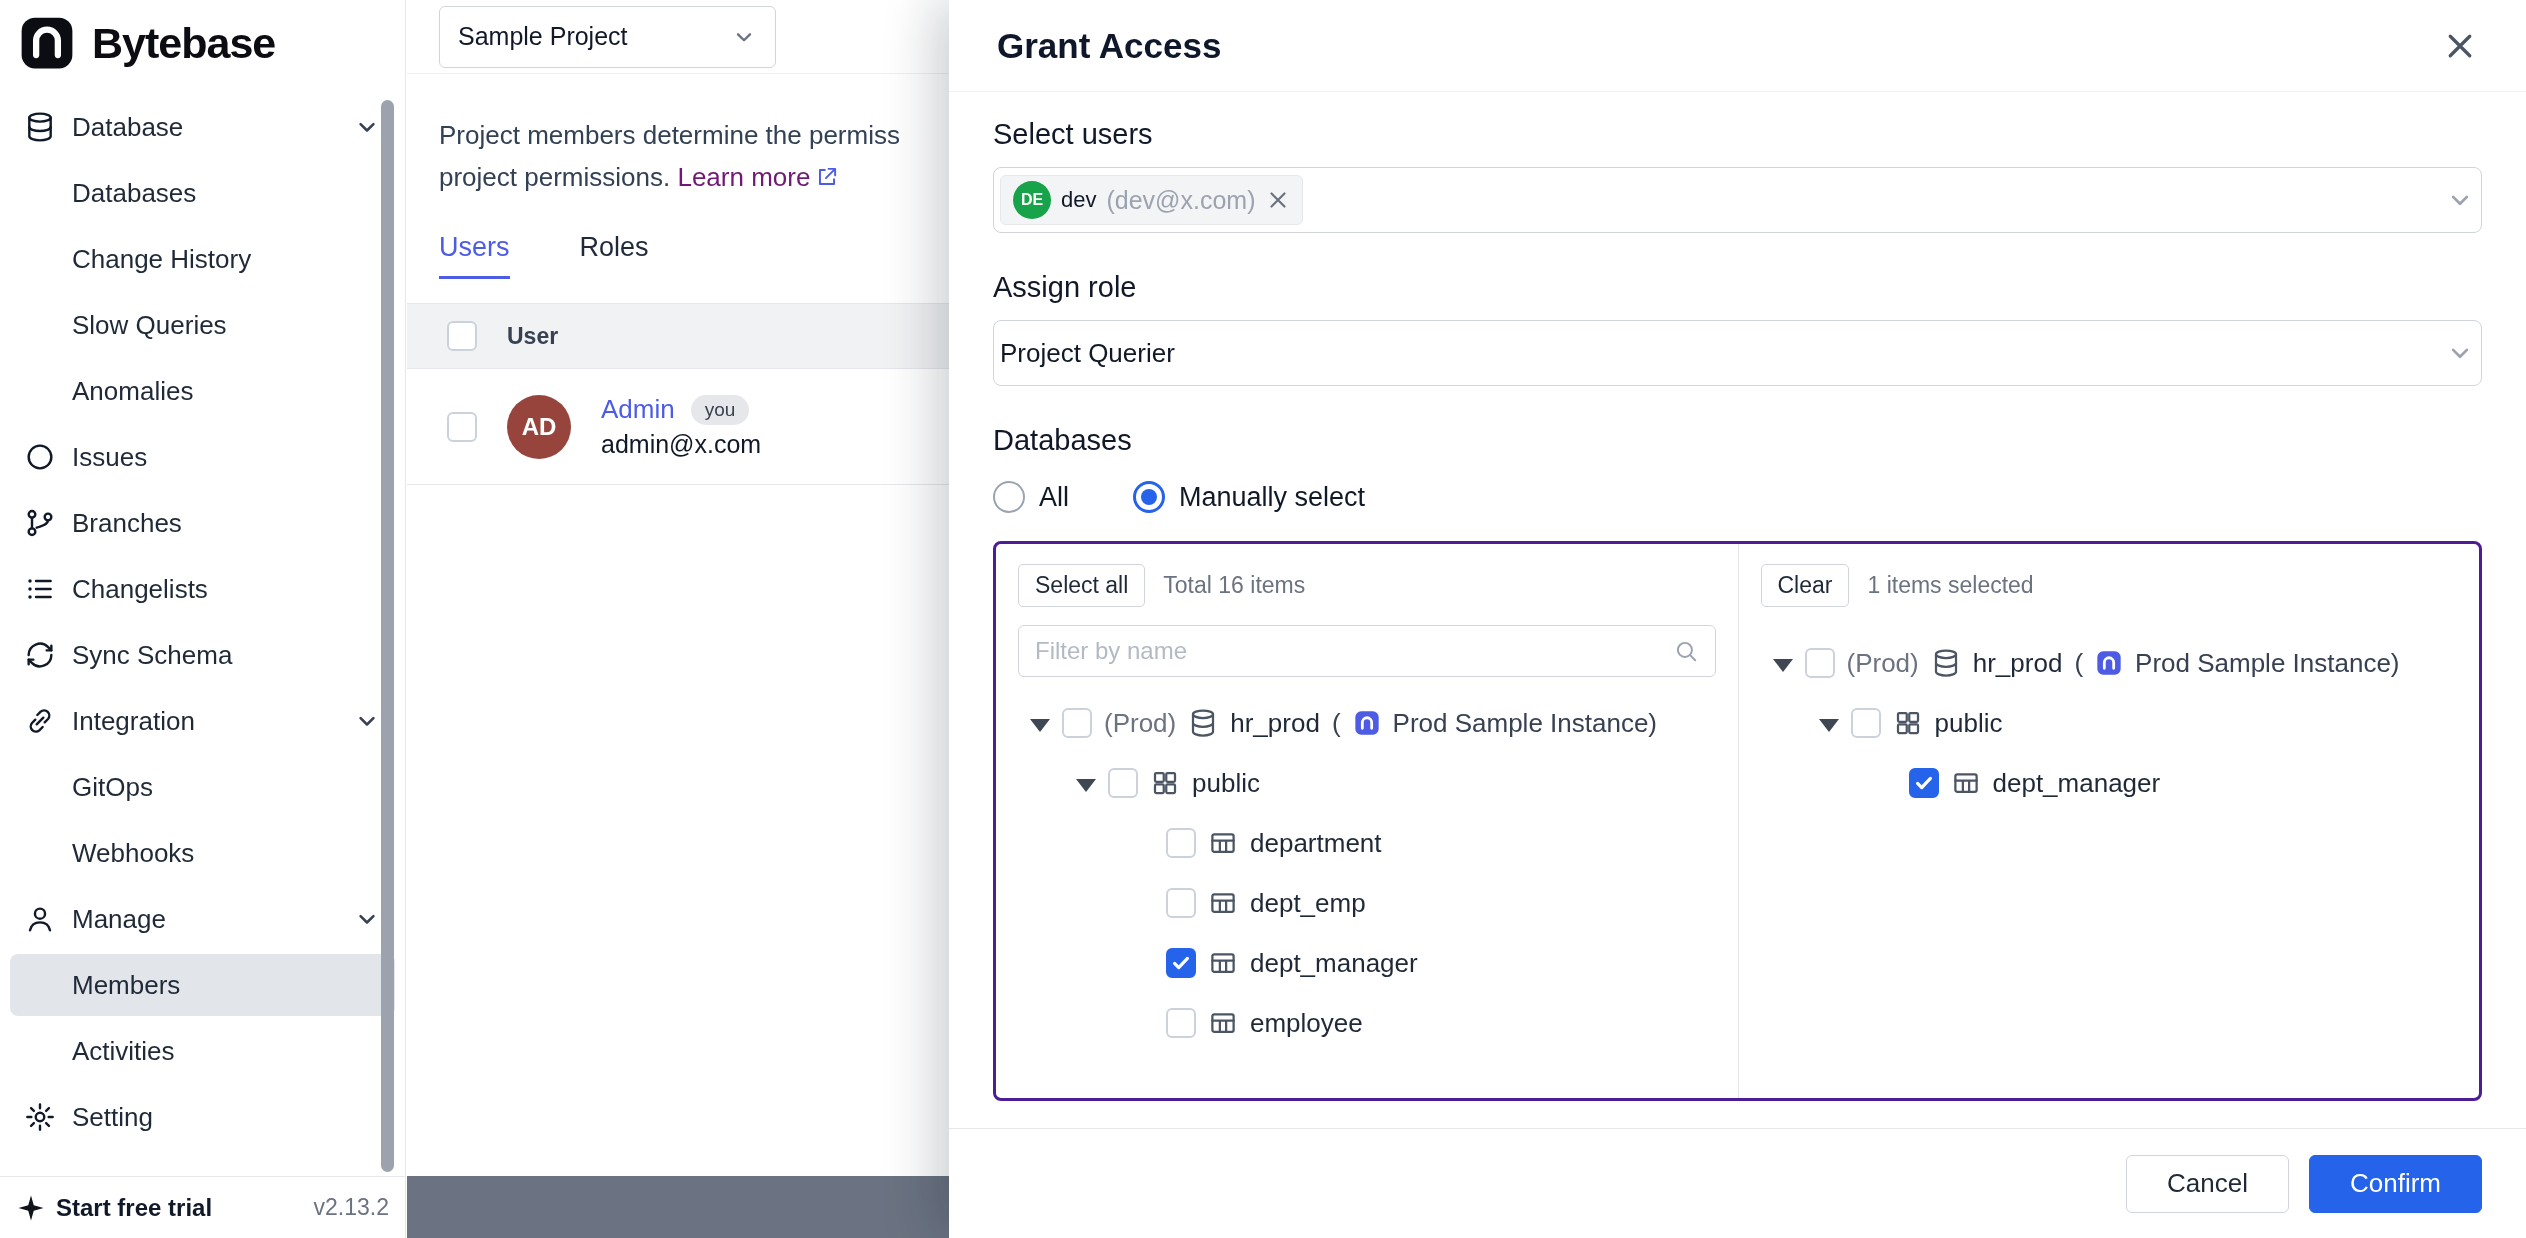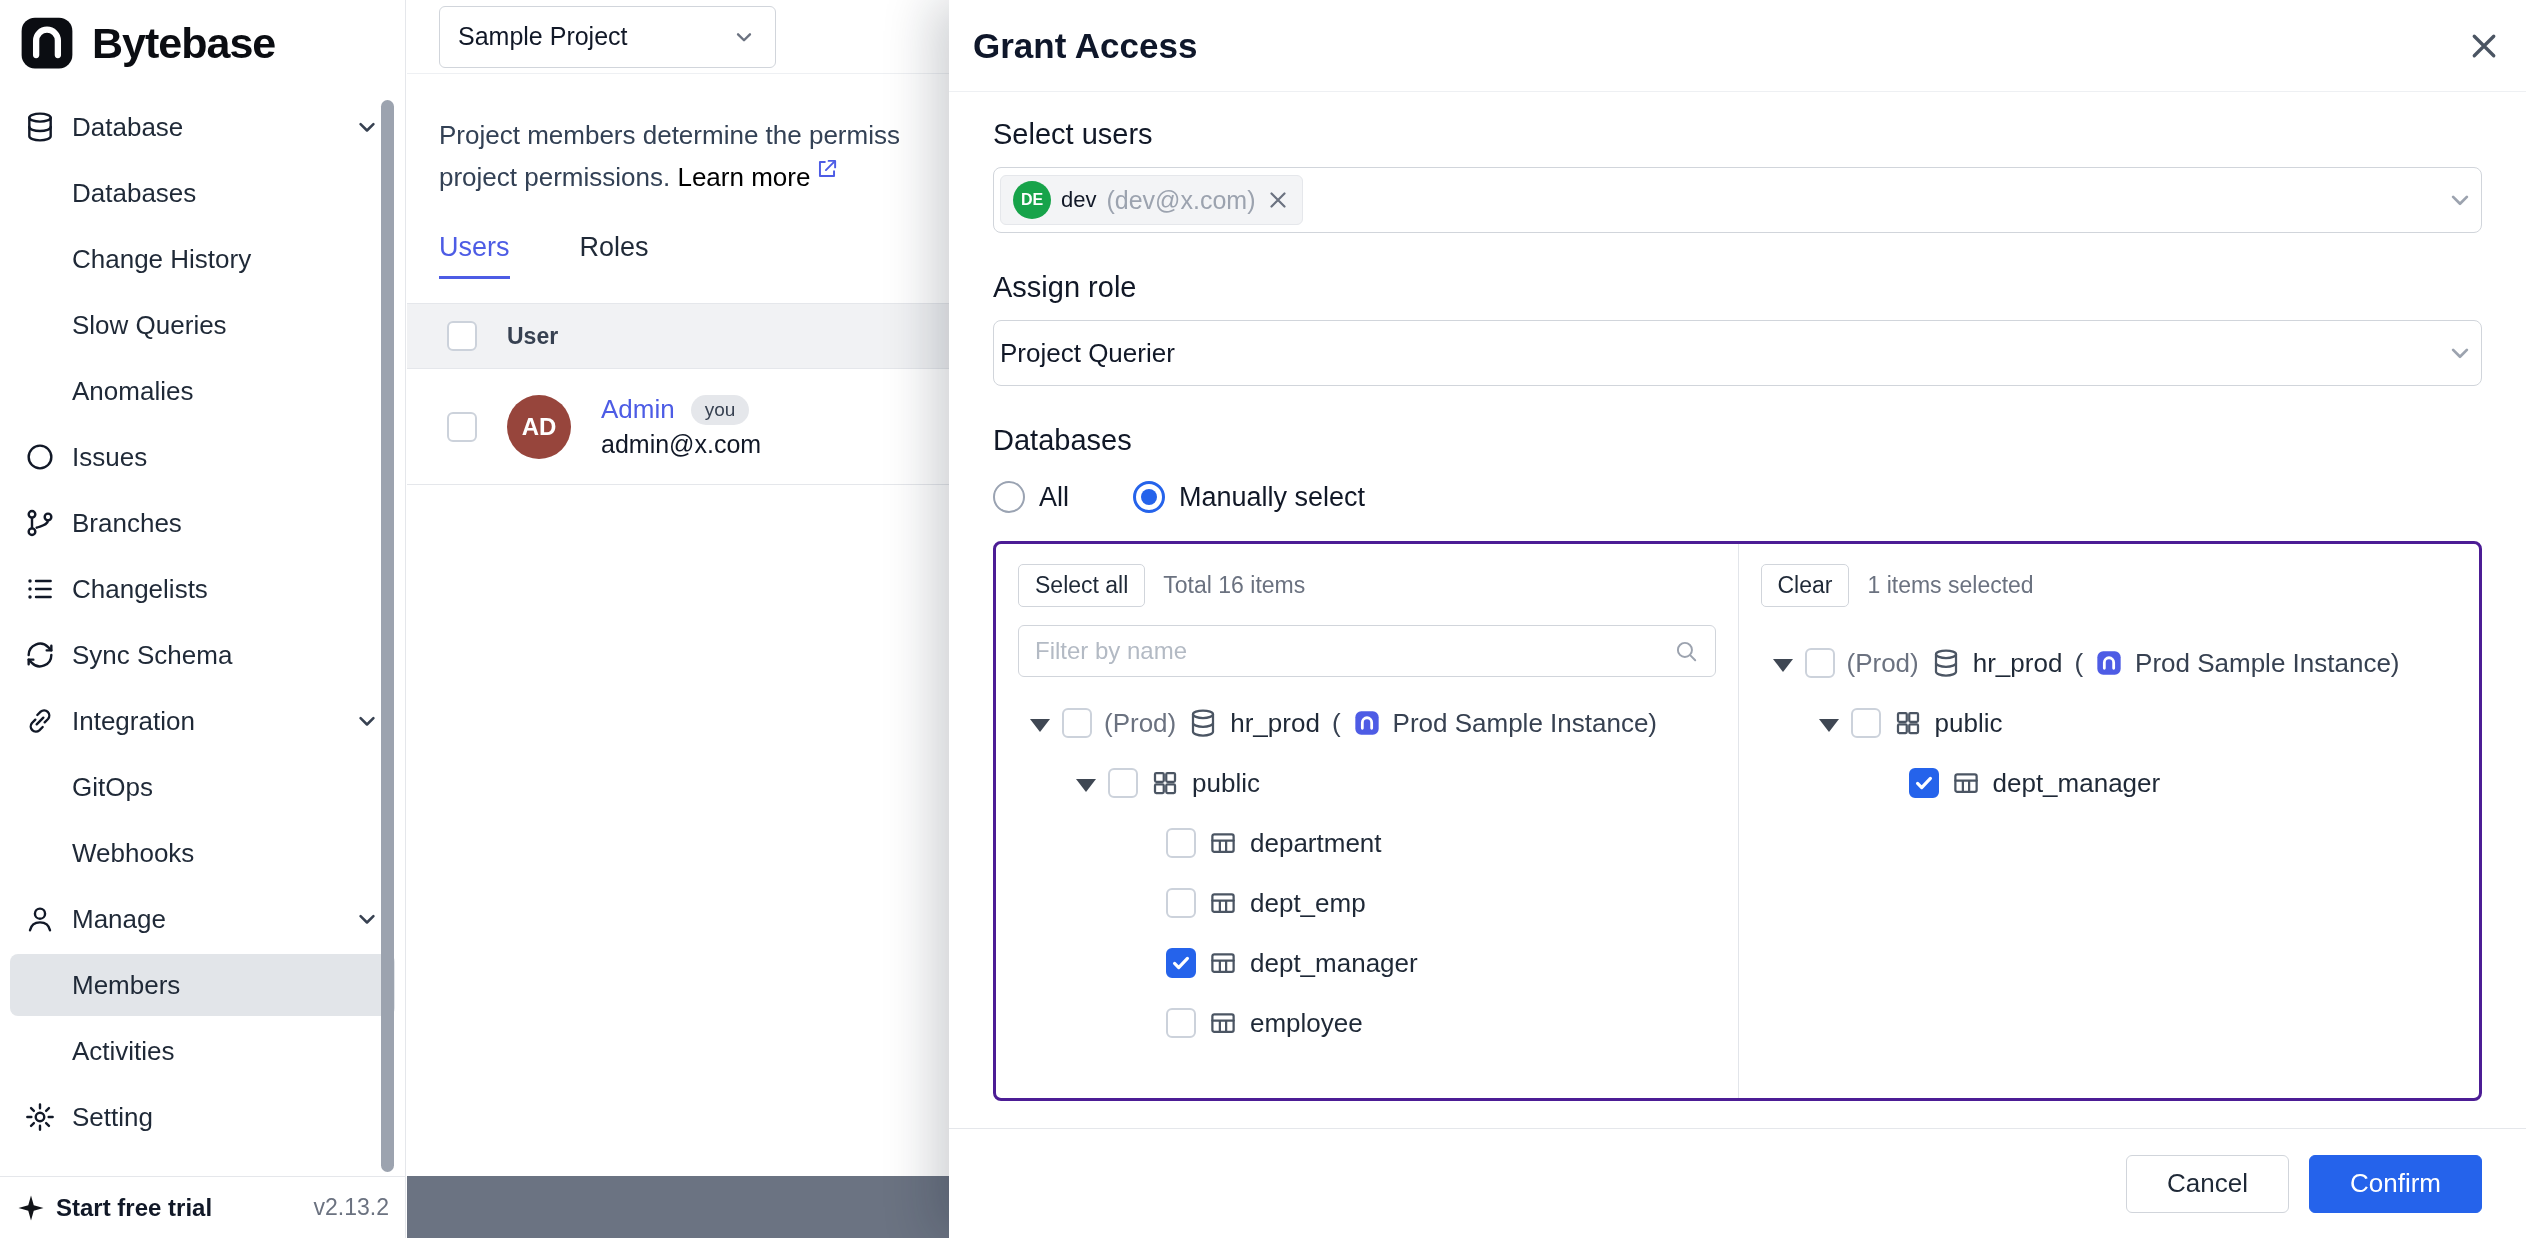--- a/index.html
+++ b/index.html
@@ -24,42 +24,42 @@
   .sparkle-ic{width:30px;height:30px}
   .trial{font-size:24px;font-weight:600;color:#111827;cursor:pointer}
   .version{margin-left:auto;font-size:23px;color:#6b7280}
 
   
   .content{position:absolute;left:407px;top:0;right:0;height:1238px;background:#fff}
   .topbar{height:74px;display:flex;align-items:center;padding:0 32px;border-bottom:1px solid #eef0f3}
   .proj-select{display:flex;align-items:center;justify-content:space-between;width:337px;height:62px;padding:0 18px;border:1px solid #d1d5db;border-radius:6px;background:#fff;font-size:25px;color:#111827;font-family:inherit;cursor:pointer}
   .sel-chev-sm{width:26px;height:26px;color:#6b7280}
   .desc{margin:40px 32px 0;font-size:26px;line-height:42px;color:#334155;white-space:nowrap}
-  .learn{color:#000000;display:inline-flex;align-items:flex-start;gap:4px;text-decoration:none;font-weight:500;cursor:pointer}
+  .learn{color:#701a75;display:inline-flex;align-items:center;gap:4px;text-decoration:none;font-weight:500;cursor:pointer}
   .ext-ic{width:26px;height:26px;color:#4d5ce5}
   .tabs{display:flex;gap:70px;margin:34px 32px 0;font-size:27px;font-weight:500}
   .tab{padding-bottom:13px;color:#1f2937;cursor:pointer;border-bottom:3px solid transparent}
   .tab.active{color:#4d5ce5;border-bottom-color:#4d5ce5}
   .utable{margin-top:24px;border-top:1px solid #e5e7eb;border-bottom:1px solid #e5e7eb}
   .thead{height:64px;background:#f1f2f4;display:flex;align-items:center;gap:30px;padding-left:40px;font-size:23px;color:#374151;font-weight:600}
   .trow{height:116px;background:#fff;display:flex;align-items:center;gap:30px;padding-left:40px;border-top:1px solid #e5e7eb;cursor:pointer}
   .cb{width:30px;height:30px;border:2px solid #ccd2db;border-radius:6px;background:#fff;flex:none;display:flex;align-items:center;justify-content:center}
   .cb.checked{background:#2563eb;border-color:#2563eb}
   .cb svg{width:22px;height:22px}
   .avatar{width:64px;height:64px;border-radius:50%;background:#97453c;color:#fff;display:flex;align-items:center;justify-content:center;font-size:24px;font-weight:700;flex:none}
   .ucol{display:flex;flex-direction:column;gap:5px}
   .uname-row{display:flex;align-items:center;gap:16px}
   .uname{color:#4d5ce5;font-size:26px;font-weight:500;text-decoration:none;cursor:pointer}
   .badge{background:#e5e7eb;color:#374151;font-size:19px;padding:4px 14px;border-radius:999px}
   .uemail{font-size:25px;color:#111827}
   .bottom-strip{position:absolute;left:0;bottom:0;width:542px;height:62px;background:#6b7382}
 
   
   .drawer{position:absolute;top:0;right:0;width:1577px;height:1238px;background:#fff;z-index:30;box-shadow:-16px 0 48px rgba(15,23,42,.20);display:flex;flex-direction:column}
-  .d-header{height:92px;flex:none;display:flex;align-items:center;justify-content:space-between;padding:0 24px;border-bottom:1px solid #eef0f3}
+  .d-header{height:92px;flex:none;display:flex;align-items:center;justify-content:space-between;padding:0 48px;border-bottom:1px solid #eef0f3}
   .d-title{font-size:35px;font-weight:600;color:#0f172a}
   .d-close{width:36px;height:36px;color:#4b5563;cursor:pointer}
   .d-body{flex:1;padding:26px 44px 0;overflow:hidden}
   .d-label{font-size:29px;font-weight:500;color:#111827}
   .mt38{margin-top:38px}
   .sel-box{margin-top:16px;height:66px;border:1px solid #d1d5db;border-radius:8px;display:flex;align-items:center;padding:0 6px;background:#fff;cursor:pointer}
   .chip{display:flex;align-items:center;gap:10px;background:#f3f4f6;border:1px solid #e5e7eb;border-radius:6px;padding:5px 12px}
   .chip-avatar{width:38px;height:38px;border-radius:50%;background:#17a34a;color:#fff;font-size:16px;font-weight:700;display:flex;align-items:center;justify-content:center}
   .chip-name{font-size:22px;color:#111827}
   .chip-email{font-size:25px;color:#9ca3af}

